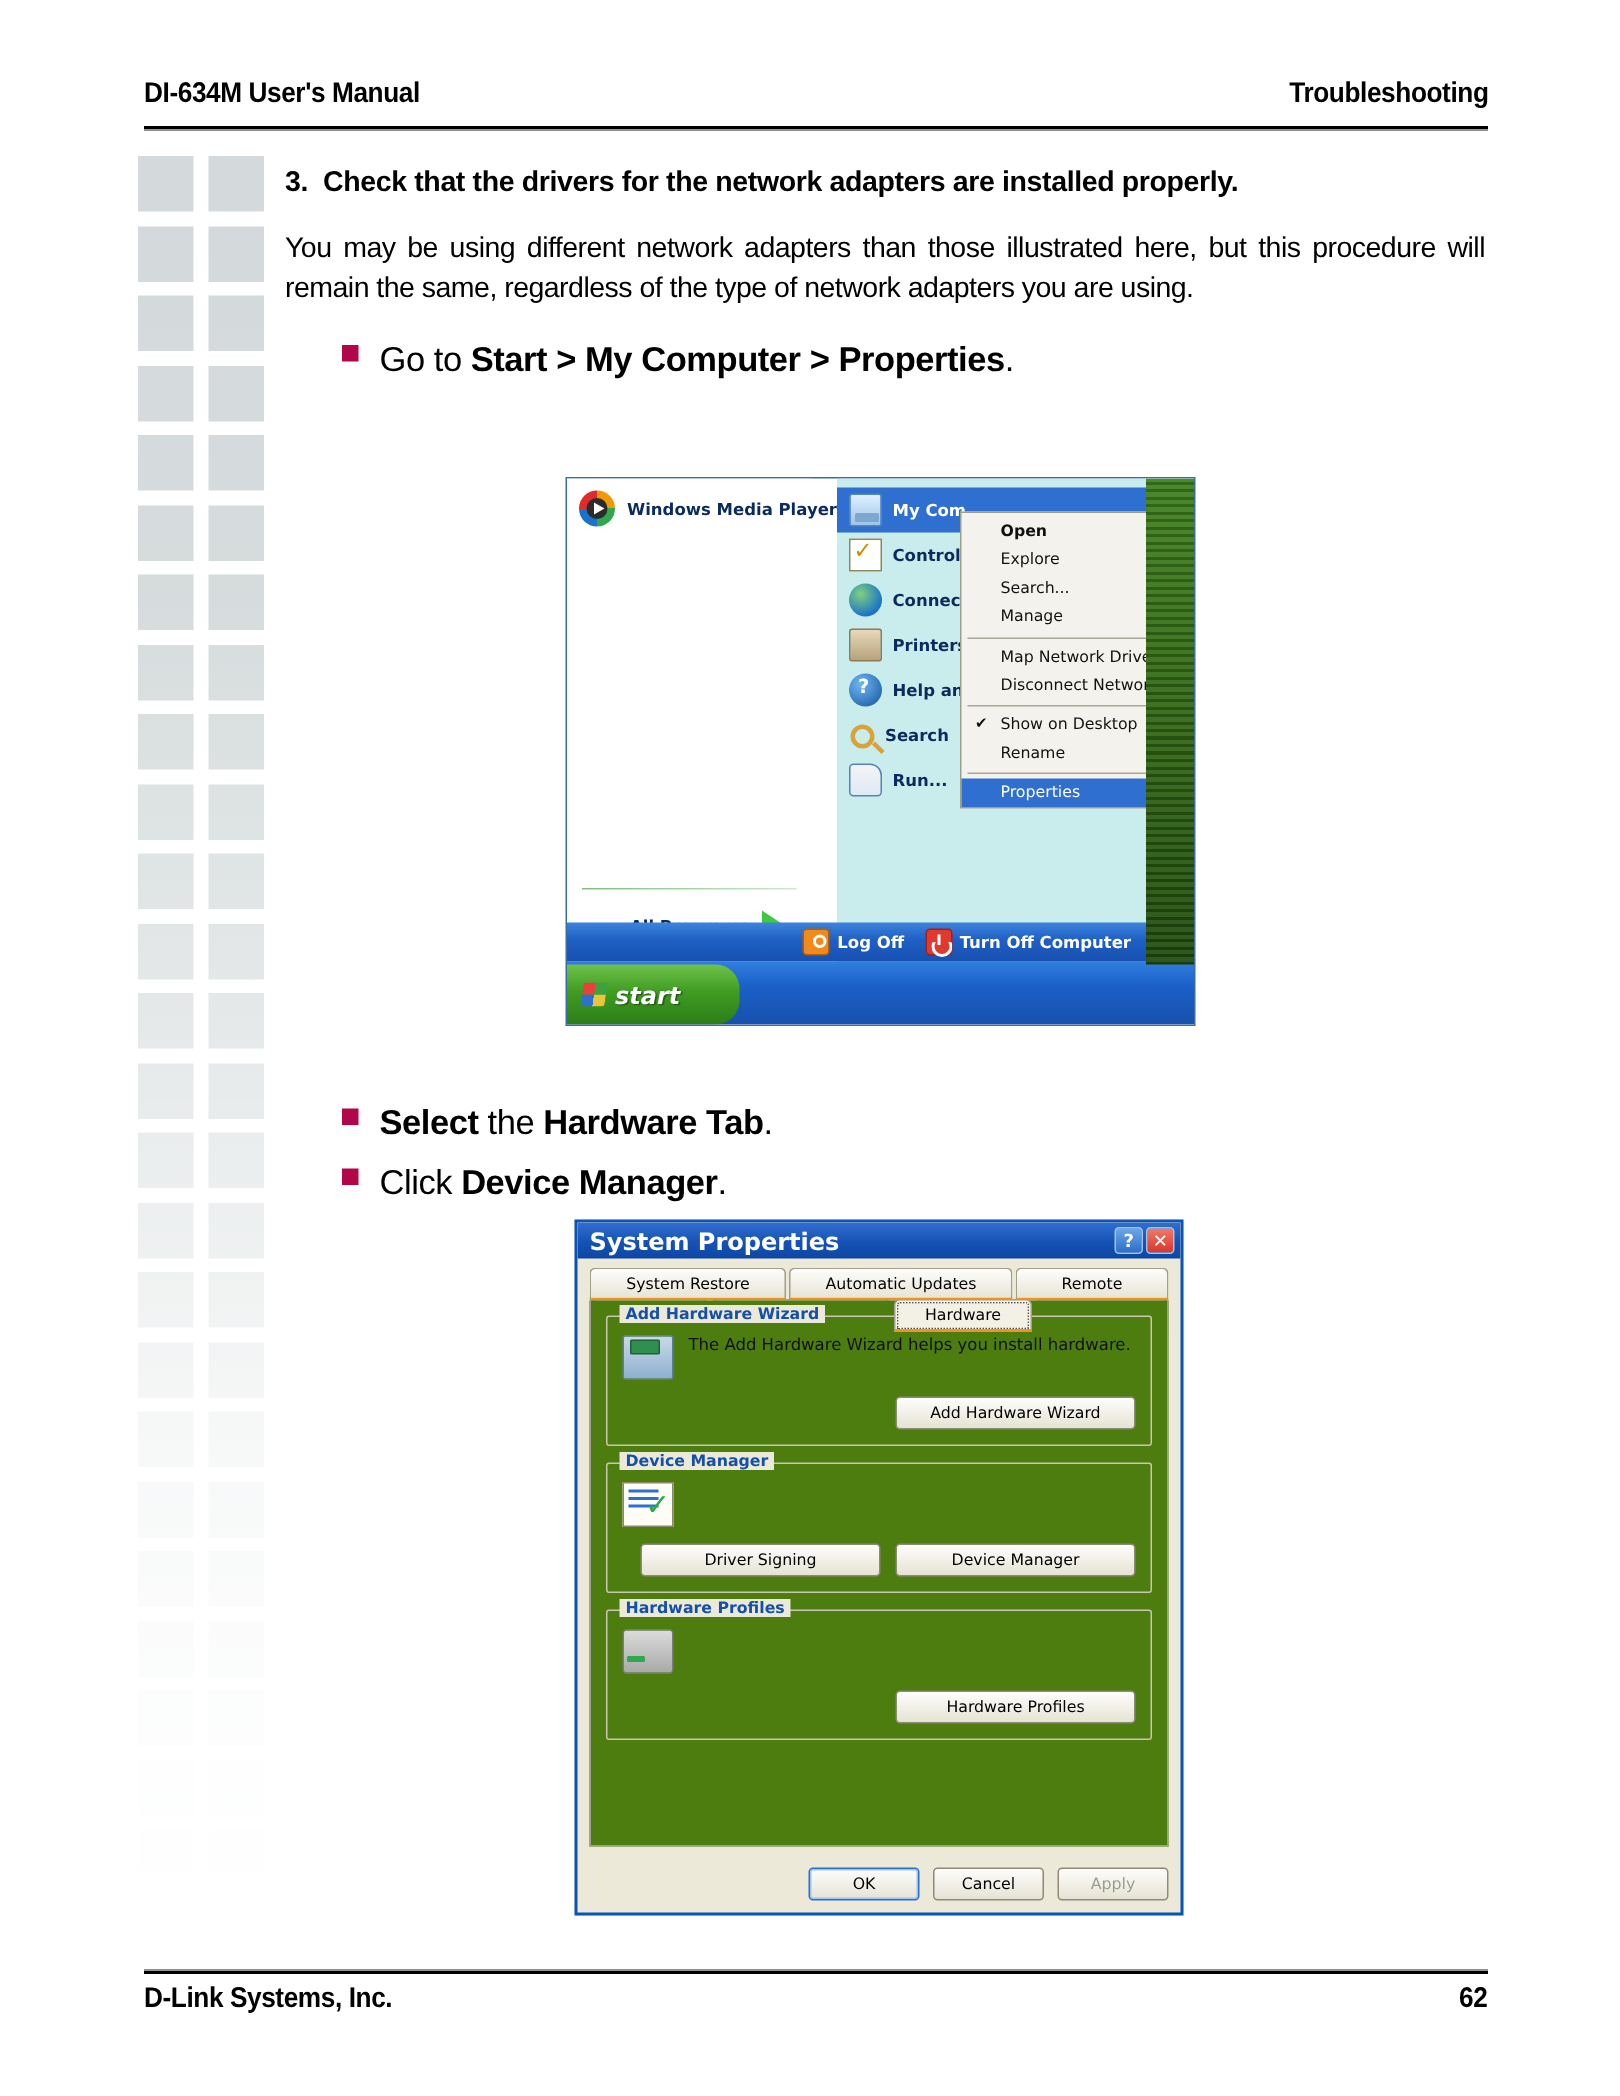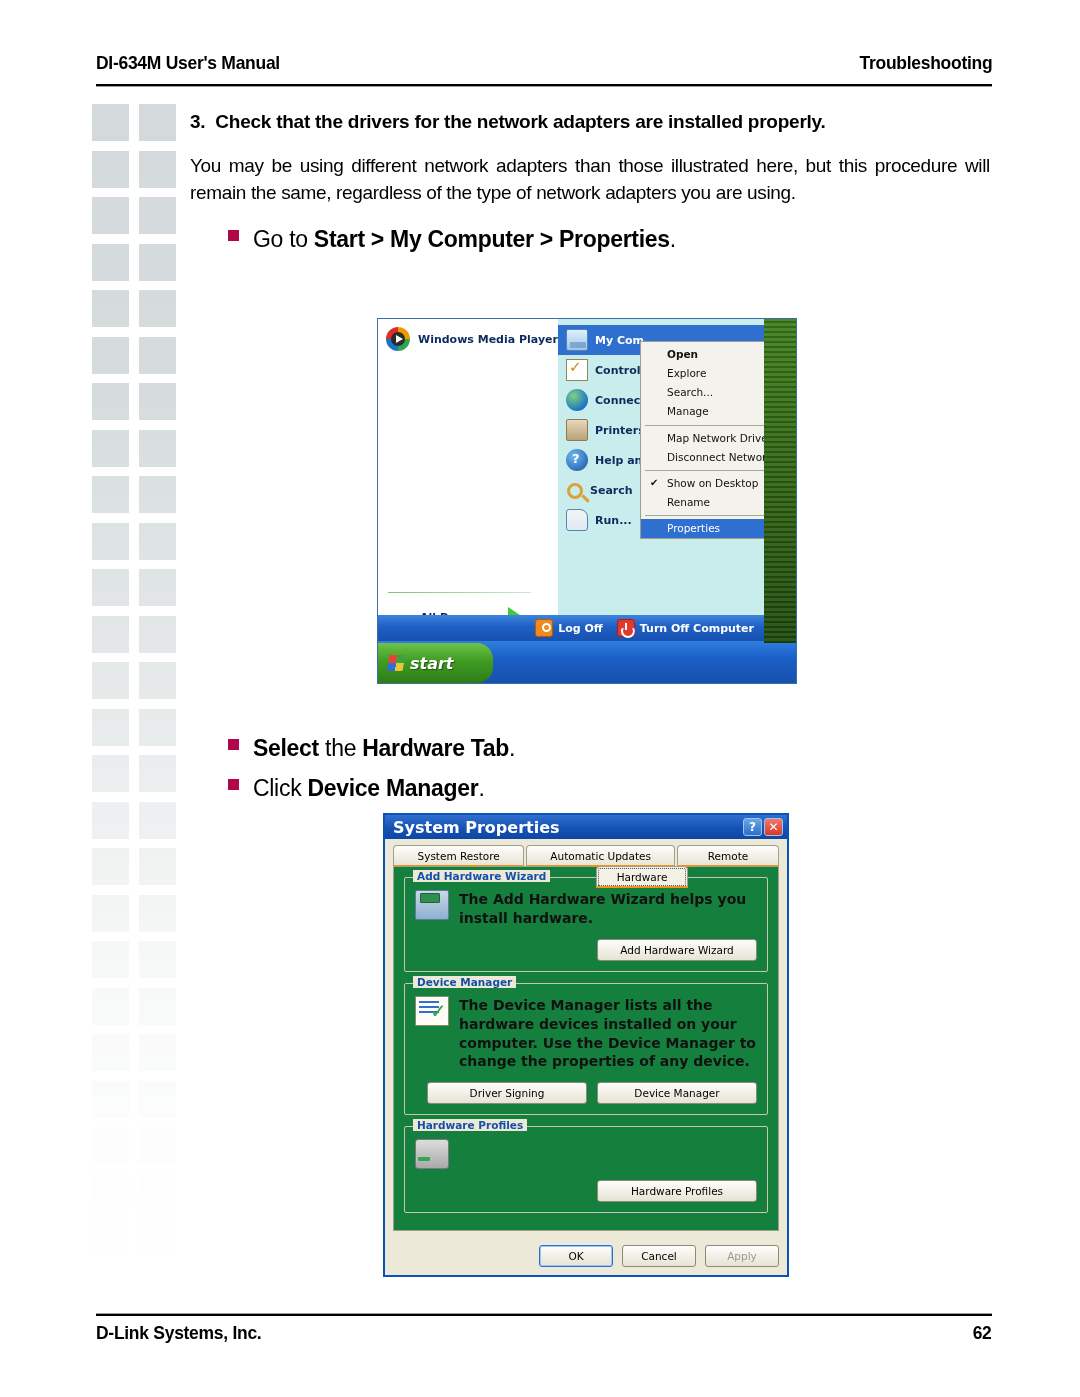--- a/index.html
+++ b/index.html
@@ -241,35 +241,35 @@
     border-bottom:2px solid #f3921f;
     font-weight:normal;
     outline:1px dotted #555; outline-offset:-3px;
     position:relative; z-index:3;
   }
   #tabrow-top { margin-bottom:-1px; }
   #tabrow-top .tab { border-bottom:2px solid #f3921f; }
 
   #sp-panel {
     position:absolute; left:8px; right:8px; top:52px; bottom:44px;
-    background:#15803d; border:1px solid #a0a08c; border-top:none;
+    background:#4d7c0f; border:1px solid #a0a08c; border-top:none;
     padding:10px 10px 17px 10px;
   }
   .group {
     border:1px solid #c9c6b4; border-radius:2px;
     margin-bottom:11px; padding:12px 10px 10px 10px;
     position:relative;
   }
   .group > .legend {
     position:absolute; top:-8px; left:8px; background:#ece9d8;
     padding:0 4px; font-size:10.5px; color:#1450a8; font-weight:bold;
   }
   .grow { display:flex; gap:10px; align-items:flex-start; }
   .gicon { width:34px; height:30px; flex:0 0 auto; position:relative; }
-  .gtext { font-size:14px; line-height:1.35; color:#111;font-weight:bold; }
+  .gtext { font-size:11px; line-height:1.35; color:#111; }
   .gbtns { display:flex; justify-content:flex-end; gap:10px; margin-top:11px; }
   .winbtn {
     font-size:10.5px; background:linear-gradient(#fdfdfc,#e6e3d4);
     border:1px solid #8d8a78; border-radius:3px;
     padding:4px 0; text-align:center; min-width:96px;
   }
   .winbtn.wide { min-width:160px; }
   .winbtn.focus { border:1px solid #2b6fd0; box-shadow:0 0 0 1px #9fc4ef inset; }
   .winbtn.disabled { color:#9b9b8f; }
 
@@ -506,21 +506,20 @@
           <div class="gtext">The Add Hardware Wizard helps you install hardware.</div>
         </div>
         <div class="gbtns">
           <div class="winbtn wide">Add Hardware Wizard</div>
         </div>
       </div>
       <div class="group">
         <div class="legend">Device Manager</div>
         <div class="grow">
           <div class="gicon ico-devmgr"></div>
-          <div class="gtext">The Device Manager lists all the hardware devices installed on your computer. Use the Device Manager to change the properties of any device.</div>
         </div>
         <div class="gbtns">
           <div class="winbtn wide">Driver Signing</div>
           <div class="winbtn wide">Device Manager</div>
         </div>
       </div>
       <div class="group">
         <div class="legend">Hardware Profiles</div>
         <div class="grow">
           <div class="gicon ico-hwprof"></div>

